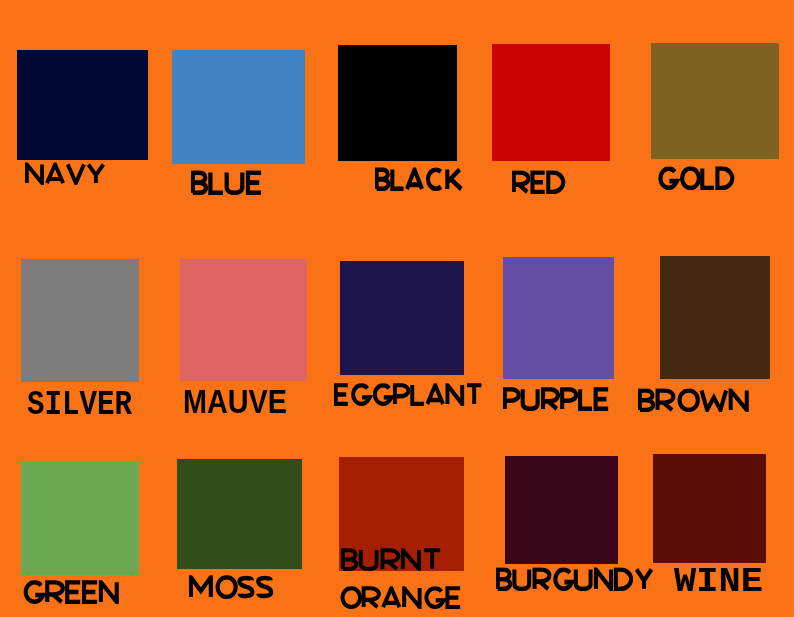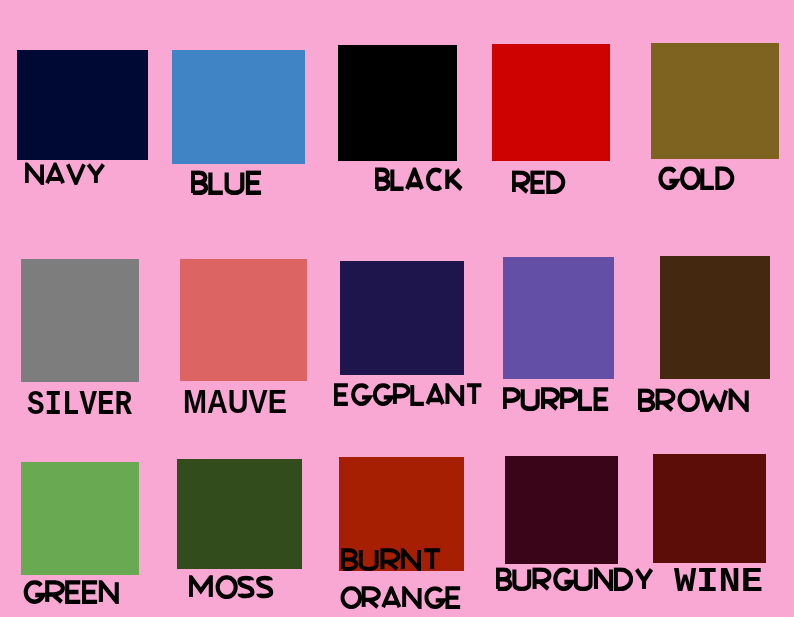--- a/index.html
+++ b/index.html
@@ -11,21 +11,21 @@
   #label-layer{position:absolute;left:0;top:0;width:794px;height:617px;overflow:visible;}
   #label-layer text{fill:#000000;font-weight:bold;white-space:pre;}
   #label-layer text.sans{font-family:"Liberation Sans",sans-serif;}
   #label-layer text.mono{font-family:"Liberation Mono",monospace;}
   #label-layer g.geo{fill:none;stroke:#000000;stroke-linecap:butt;
                      stroke-linejoin:miter;stroke-miterlimit:8;}
 </style>
 </head>
 <body style="background: rgb(255, 255, 255);">
 
-<div id="chart" style="background: #f9a8d4;">
+<div id="chart" style="background: #f97316;">
   <div class="swatch" style="left: 17px; top: 50px; width: 131px; height: 110px; background: rgb(0, 9, 51);"></div>
   <div class="swatch" style="left: 172px; top: 50px; width: 133px; height: 114px; background: rgb(64, 132, 198);"></div>
   <div class="swatch" style="left: 338px; top: 45px; width: 119px; height: 116px; background: rgb(0, 0, 0);"></div>
   <div class="swatch" style="left: 492px; top: 44px; width: 118px; height: 117px; background: rgb(207, 2, 2);"></div>
   <div class="swatch" style="left: 651px; top: 43px; width: 128px; height: 116px; background: rgb(125, 98, 32);"></div>
   <div class="swatch" style="left: 21px; top: 259px; width: 118px; height: 123px; background: rgb(125, 125, 125);"></div>
   <div class="swatch" style="left: 180px; top: 259px; width: 127px; height: 122px; background: rgb(220, 100, 98);"></div>
   <div class="swatch" style="left: 340px; top: 261px; width: 124px; height: 114px; background: rgb(29, 21, 75);"></div>
   <div class="swatch" style="left: 503px; top: 257px; width: 111px; height: 122px; background: rgb(99, 80, 166);"></div>
   <div class="swatch" style="left: 660px; top: 256px; width: 110px; height: 123px; background: rgb(68, 40, 16);"></div>

